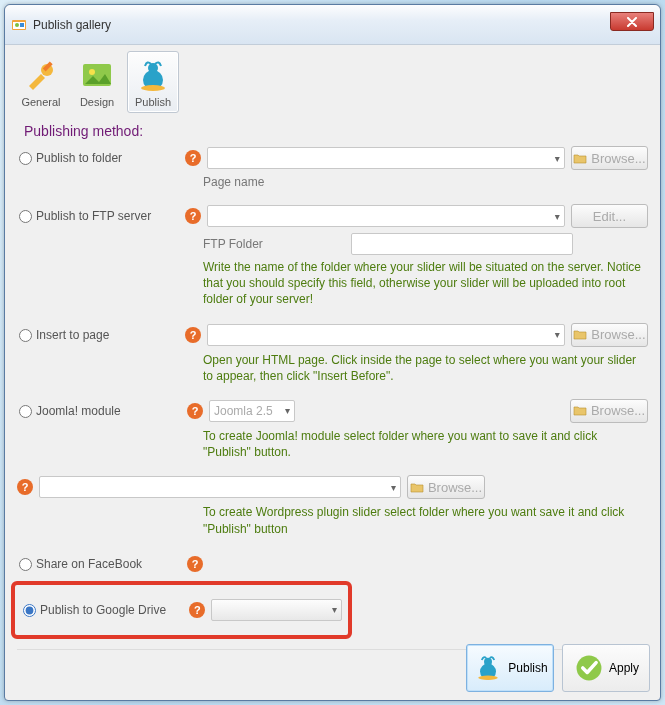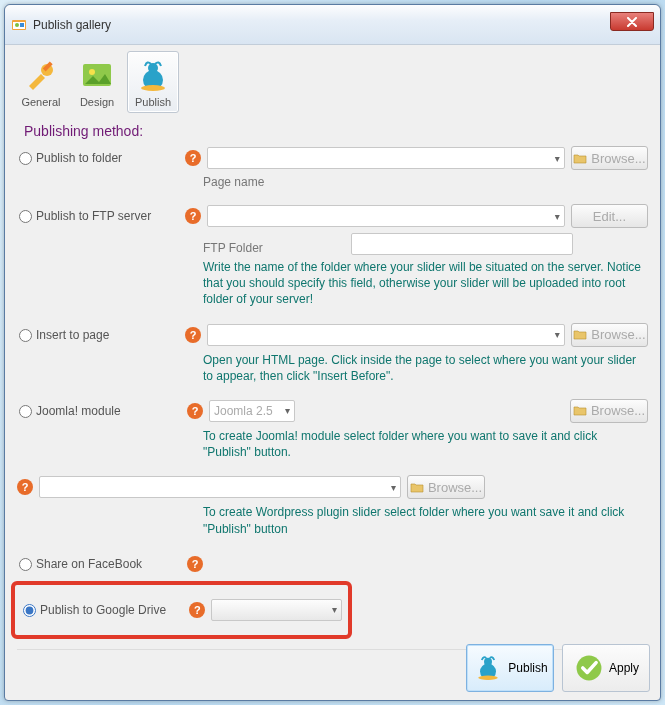--- a/index.html
+++ b/index.html
@@ -19,23 +19,23 @@
   .row { display: flex; align-items: center; gap: 6px; min-height: 26px; }
   .radio-col { width: 164px; display: flex; align-items: flex-end; }
   .radio-col label { font-size: 12px; color: #555; }
   .help { width: 16px; height: 16px; border-radius: 50%; background: #e86c2a; color: #fff; display: inline-flex; align-items: center; justify-content: center; font-size: 11px; font-weight: bold; cursor: pointer; }
   .combo, .textin { height: 22px; background: #fff; border: 1px solid #c8c8c8; border-radius: 2px; font-size:12px; color:#555; padding: 0 4px; }
   .combo { display:flex; align-items:center; justify-content:space-between; }
   .combo .caret { color: #666; font-size: 10px; }
   .main-combo { width: 362px; }
   .browse-btn { width: 78px; height: 24px; background: linear-gradient(#fcfcfc,#e6e6e6); border: 1px solid #bcbcbc; border-radius: 3px; font-size: 13px; color: #555; display:flex; align-items:center; justify-content:center; gap:4px; cursor:pointer; }
   .browse-btn .folder-icon { width: 14px; height: 11px; }
-  .sub { margin-left: 186px; display: flex; align-items: flex-end; gap: 8px; margin-top: 4px; }
+  .sub { margin-left: 186px; display: flex; align-items: center; gap: 8px; margin-top: 4px; }
   .sub-label { font-size: 12px; color: #777; width: 140px; }
-  .hint { margin-left: 186px; font-size: 12px; color: #0f766e; margin-top: 4px; line-height: 1.35; max-width: 450px; }
+  .hint { margin-left: 186px; font-size: 12px; color: #4d7c0f; margin-top: 4px; line-height: 1.35; max-width: 450px; }
   .group-spacer { height: 14px; }
   .highlight-box { border: 4px solid #e13a2a; border-radius: 6px; padding: 12px 6px; margin-left: -6px; margin-right: 296px; }
   .divider { border: none; border-top: 1px solid #ddd; margin: 10px 0 8px; }
   .footer { position:absolute; right:10px; bottom:8px; display:flex; gap:8px; }
   .big-btn { width: 88px; height: 48px; display:flex; align-items:center; justify-content:center; gap:4px; border:1px solid #b8c4d2; border-radius:3px; font-size:12px; cursor:pointer; }
   .big-btn.publish { background: linear-gradient(#f6fbff,#d8ecfb); border-color:#7db1e0; box-shadow: 0 0 0 1px #bfe0fa inset; }
   .big-btn.apply { background: linear-gradient(#fcfcfc,#ececec); }
   .disabled { color: #a0a0a0; }
   .disabled .combo, .disabled .textin, .disabled .browse-btn, .disabled .spinner { color:#aaa; }
   input[type=radio] { accent-color:#3a76c4; margin:0 4px 0 2px; }

